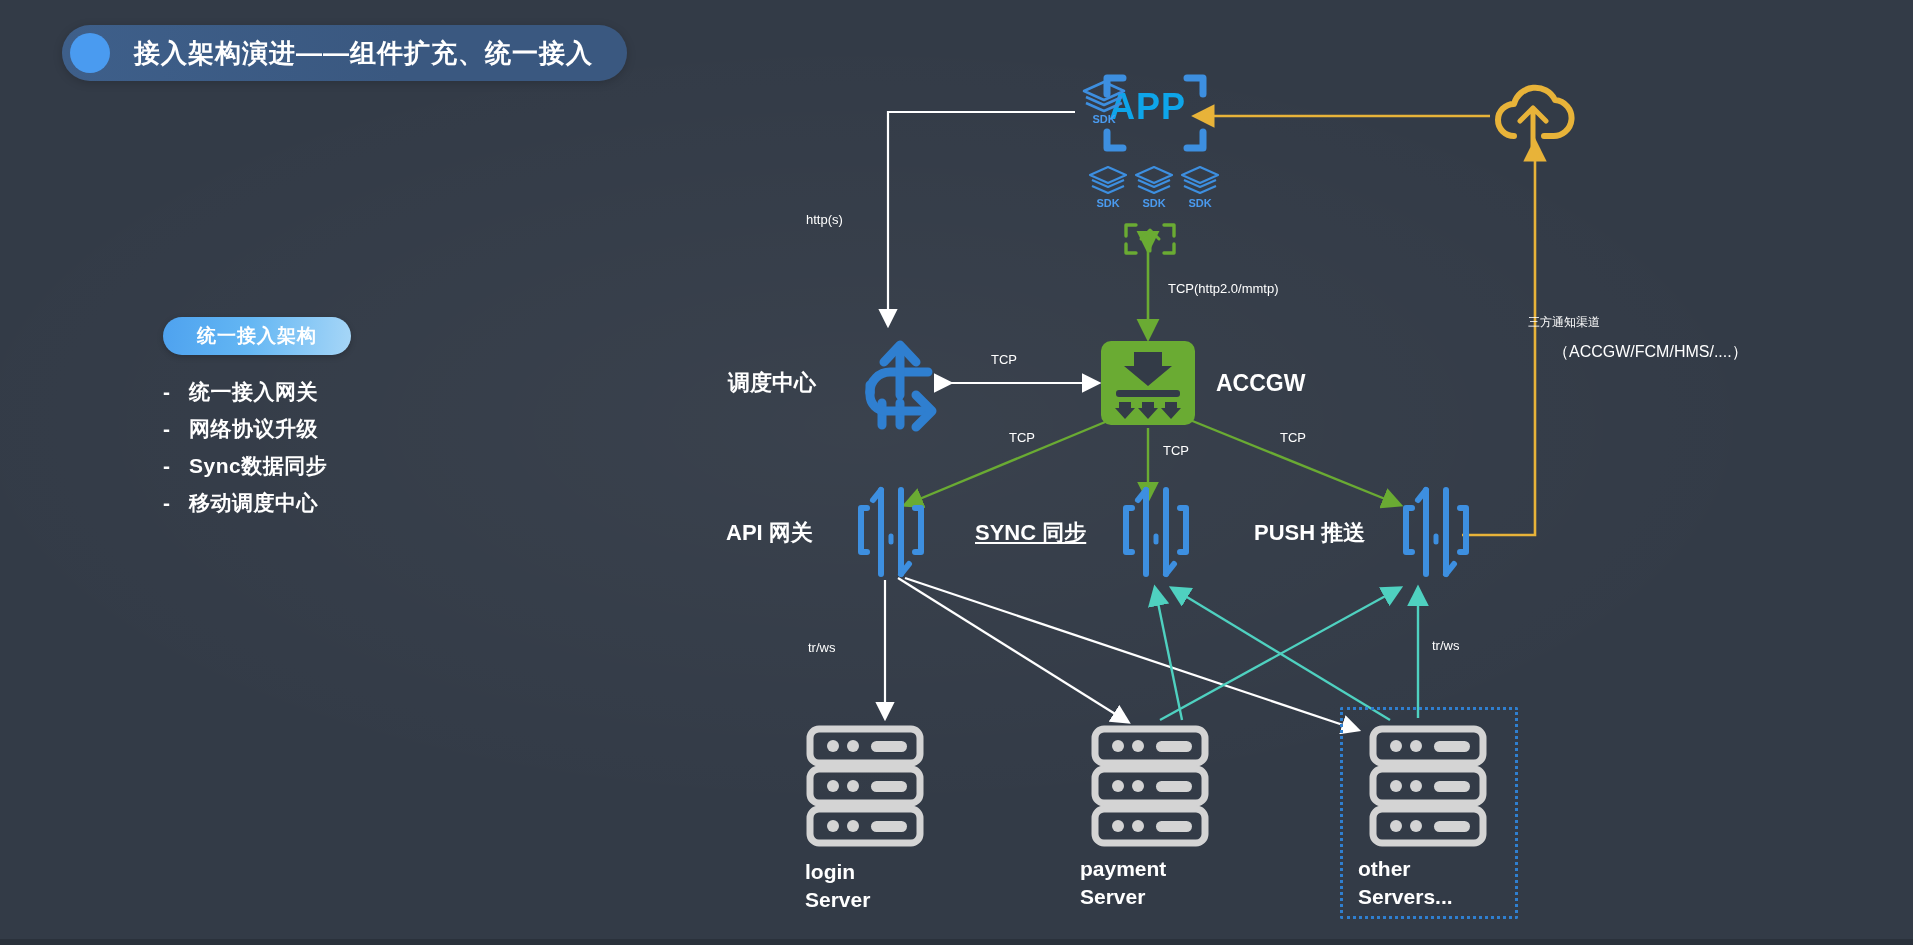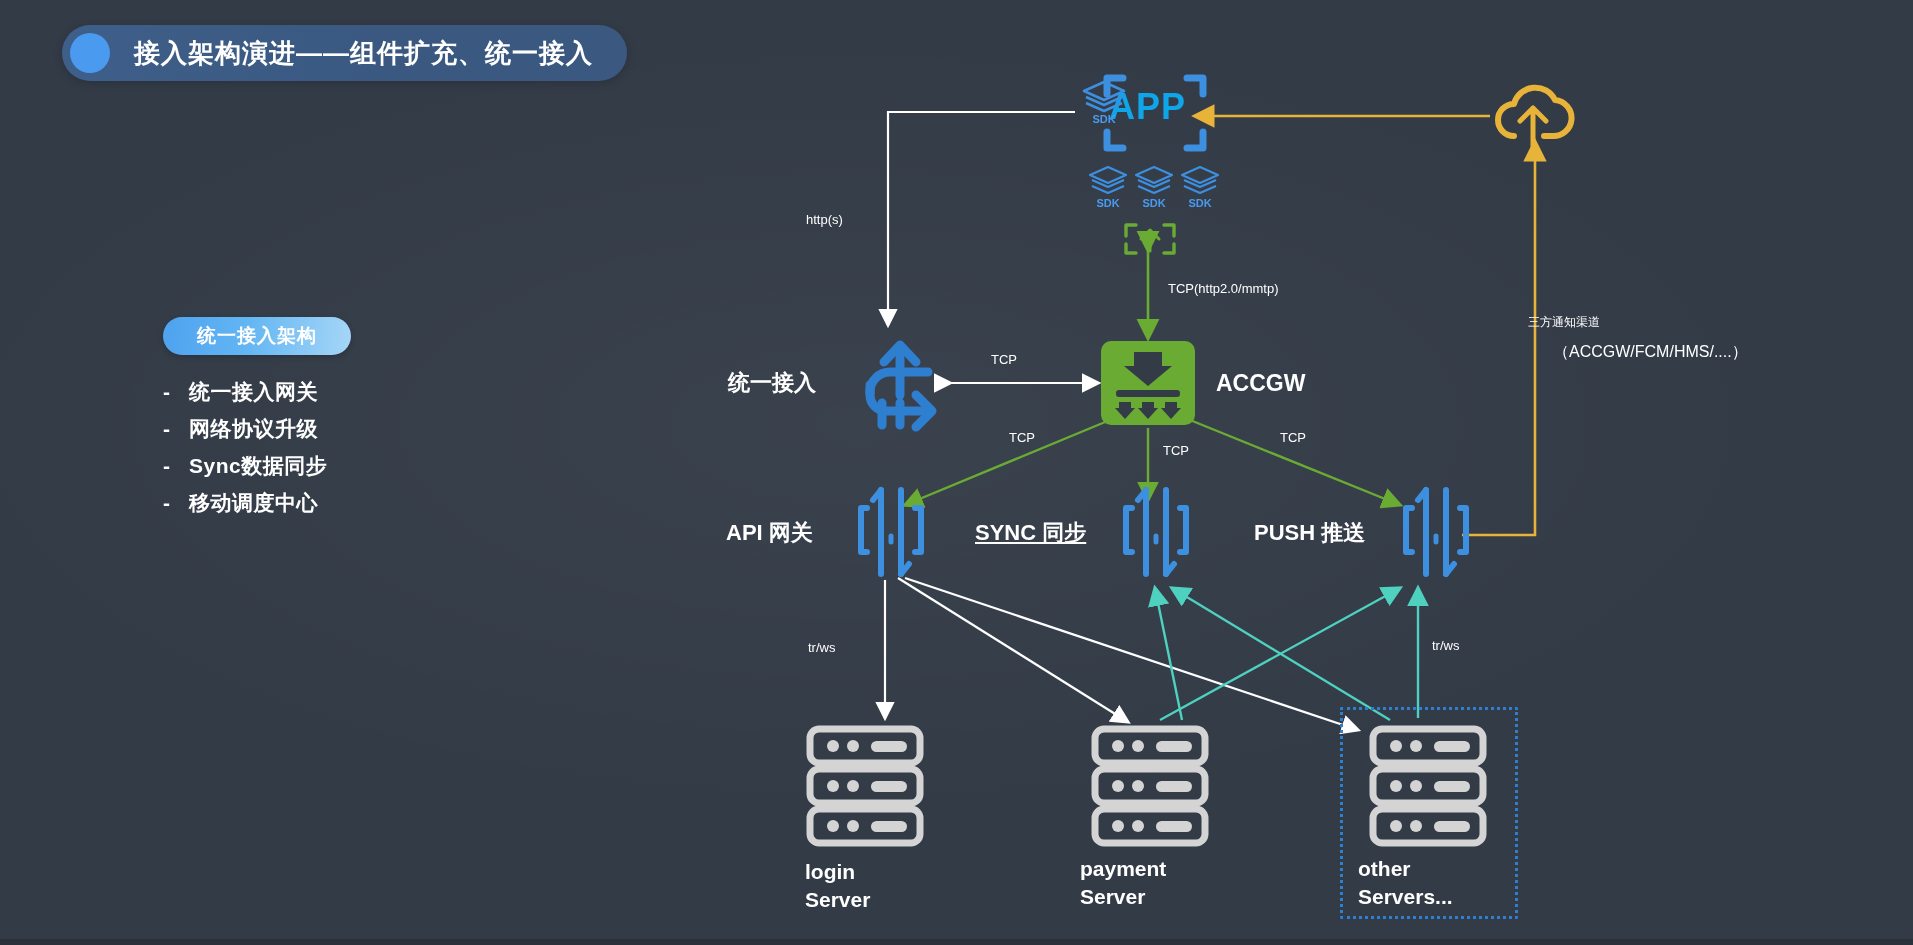--- a/index.html
+++ b/index.html
@@ -240,21 +240,21 @@
     <svg class="iconsvg" width="76" height="92" viewBox="0 0 76 92">
       <path d="M20,88 L20,66 M38,88 L38,66" stroke="#2f7fd0" stroke-width="9" fill="none" stroke-linecap="round"></path>
       <path d="M8,55 a20,20 0 0 1 20,-20 L66,35" stroke="#2f7fd0" stroke-width="9" fill="none" stroke-linecap="round"></path>
       <path d="M8,55 L8,56" stroke="#2f7fd0" stroke-width="9" stroke-linecap="round"></path>
       <path d="M8,48 L8,58 a16,16 0 0 0 16,16 L66,74" stroke="#2f7fd0" stroke-width="9" fill="none" stroke-linecap="round" stroke-linejoin="round"></path>
       <path d="M38,58 L38,10" stroke="#2f7fd0" stroke-width="9" fill="none" stroke-linecap="round"></path>
       <path d="M22,25 L38,8 L54,25" stroke="#2f7fd0" stroke-width="9" fill="none" stroke-linecap="round" stroke-linejoin="round"></path>
       <path d="M54,58 L70,74 L54,90" stroke="#2f7fd0" stroke-width="9" fill="none" stroke-linecap="round" stroke-linejoin="round"></path>
     </svg>
   </div>
-  <div class="node-label" style="left:728px; top:368px; font-size:22px;">统一接入</div>
+  <div class="node-label" style="left:728px; top:368px; font-size:22px;">调度中心</div>
 
   <div class="node" style="left:1100px; top:340px;">
     <svg class="iconsvg" width="96" height="86" viewBox="0 0 96 86">
       <rect x="1" y="1" width="94" height="84" rx="10" fill="#6aab33"></rect>
       <path d="M34,12 L62,12 L62,26 L72,26 L48,46 L24,26 L34,26 z" fill="#333b47"></path>
       <rect x="16" y="50" width="64" height="7" rx="3" fill="#333b47"></rect>
       <path d="M19,62 L31,62 L31,68 L35,68 L25,79 L15,68 L19,68 z" fill="#333b47"></path>
       <path d="M42,62 L54,62 L54,68 L58,68 L48,79 L38,68 L42,68 z" fill="#333b47"></path>
       <path d="M65,62 L77,62 L77,68 L81,68 L71,79 L61,68 L65,68 z" fill="#333b47"></path>
     </svg>

